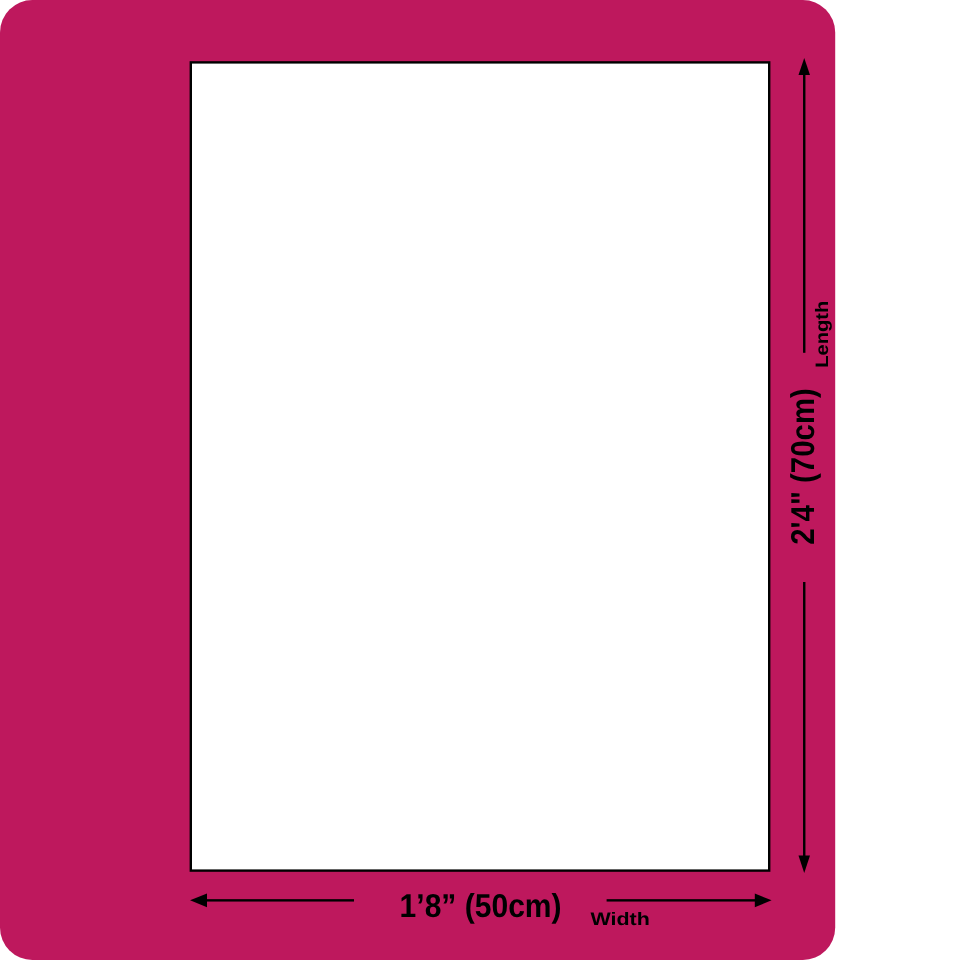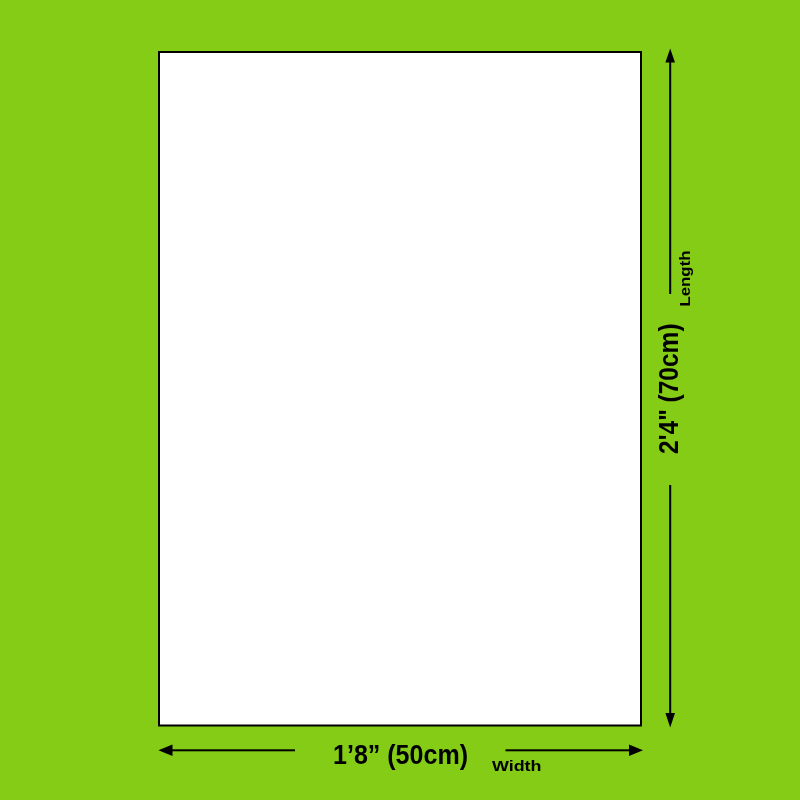--- a/index.html
+++ b/index.html
@@ -1,16 +1,16 @@
 <!DOCTYPE html>
 <html><head>
 <meta charset="utf-8">
 <style>
   html,body{margin:0;padding:0;background:#ffffff;}
-  .wrap{width:800px;height:800px;position:relative;background:#84cc16;}
+  .wrap{width:696px;height:800px;position:relative;background:#be185d;border-radius:27px;}
   svg{position:absolute;left:0;top:0;}
   text{font-family:"Liberation Sans",sans-serif;font-weight:bold;fill:#000;}
 </style>
 </head>
 <body>
 <div class="wrap">
 <svg width="800" height="800" viewBox="0 0 800 800">
 
   <g>
     <rect x="159" y="52" width="482" height="673.5" fill="#ffffff" stroke="#000000" stroke-width="2"></rect>

